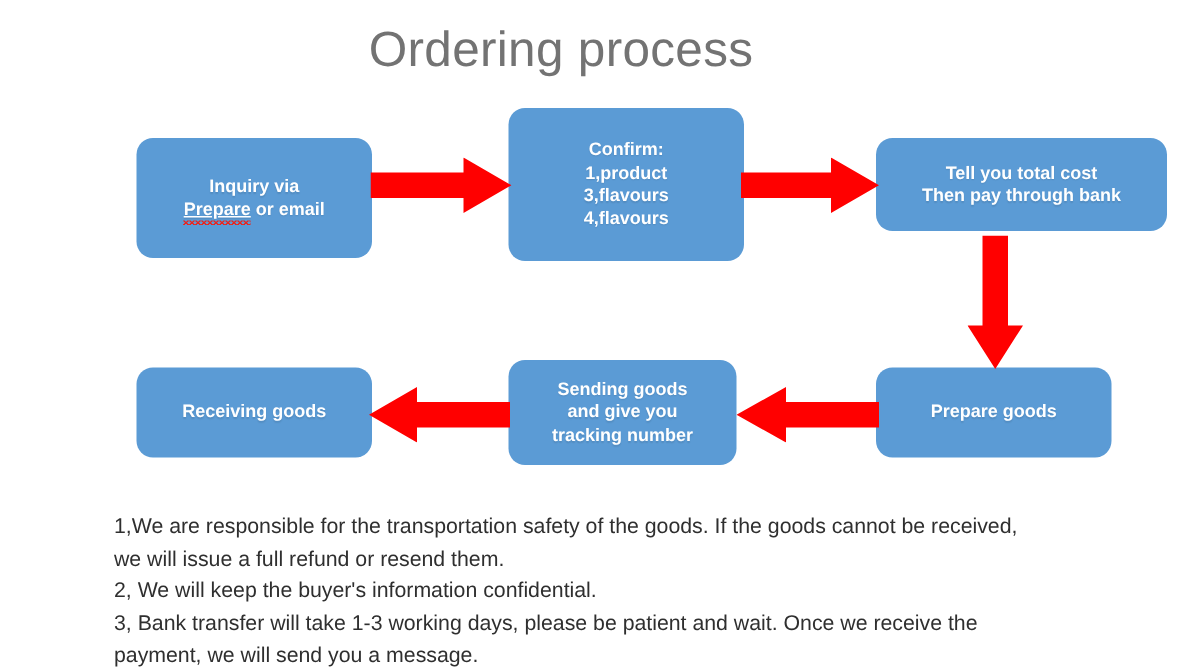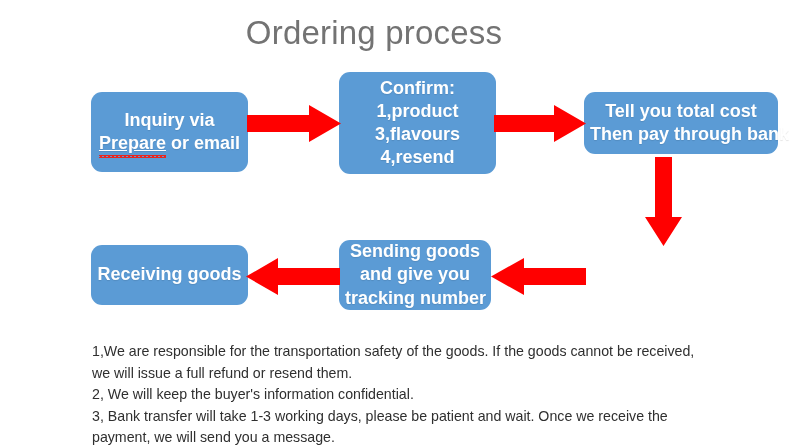--- a/index.html
+++ b/index.html
@@ -34,21 +34,21 @@
   }
 
   
   .node {
     position: absolute;
     box-sizing: border-box;
     background: #5b9bd5;
     border-radius: 11px;
     color: #ffffff;
     font-weight: bold;
-    font-size: 18px;
+    font-size: 12px;
     line-height: 1.28;
     display: flex;
     align-items: center;
     justify-content: center;
     text-align: center;
     padding: 2px 6px;
     text-shadow: 0 1px 1px rgba(0,0,0,.10);
   }
   .node .lines { width: 100%; }
   .node .ln { display: block; white-space: nowrap; }
@@ -89,21 +89,21 @@
 
   #arrow-inquiry-confirm { left: 247px; top: 105px; }
   #arrow-confirm-cost    { left: 494px; top: 105px; }
   #arrow-cost-prepare    { left: 645px; top: 157px; }
   #arrow-prepare-sending { left: 491px; top: 258px; }
   #arrow-sending-receiving { left: 246px; top: 258px; }
 
   
   .notes {
     position: absolute;
-    left: 92px;
+    left: 76px;
     top: 341px;
     width: 690px;
     font-size: 14.2px;
     line-height: 1.52;
     color: #2f2f2f;
   }
   .notes p { margin: 0; }
 </style>
 </head>
 <body>
@@ -117,31 +117,36 @@
       <span class="ln">Inquiry via</span>
       <span class="ln"><span class="misspelled">Prepare</span> or email</span>
     </span>
   </div>
 
   <div class="node" id="node-confirm">
     <span class="lines">
       <span class="ln">Confirm:</span>
       <span class="ln">1,product</span>
       <span class="ln">3,flavours</span>
-      <span class="ln">4,resend</span>
+      <span class="ln">4,flavours</span>
     </span>
   </div>
 
   <div class="node" id="node-cost">
     <span class="lines">
       <span class="ln">Tell you total cost</span>
       <span class="ln">Then pay through bank</span>
     </span>
   </div>
 
+  <div class="node" id="node-prepare">
+    <span class="lines">
+      <span class="ln">Prepare goods</span>
+    </span>
+  </div>
 
   <div class="node" id="node-sending">
     <span class="lines">
       <span class="ln">Sending goods</span>
       <span class="ln">and give you</span>
       <span class="ln">tracking number</span>
     </span>
   </div>
 
   <div class="node" id="node-receiving">

